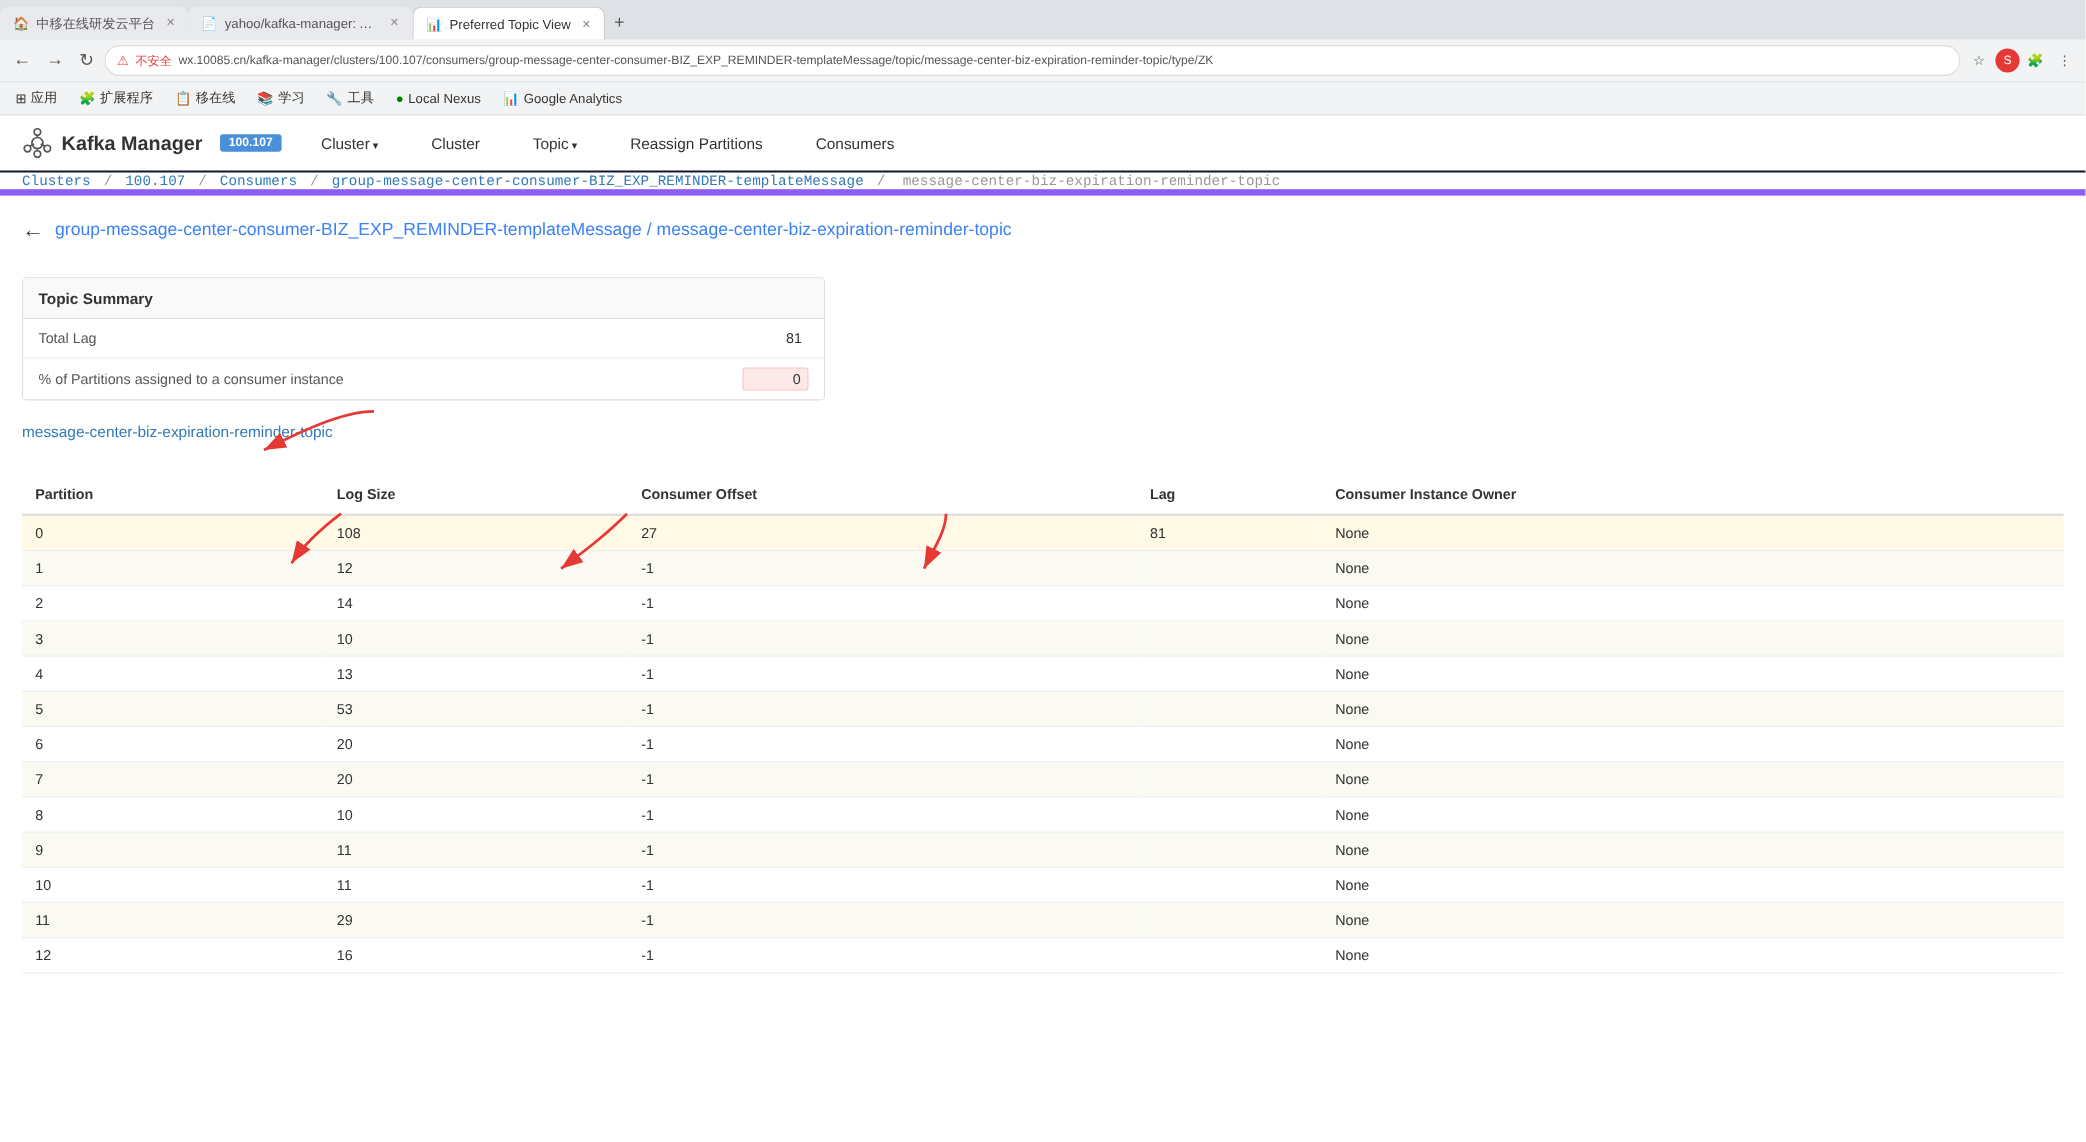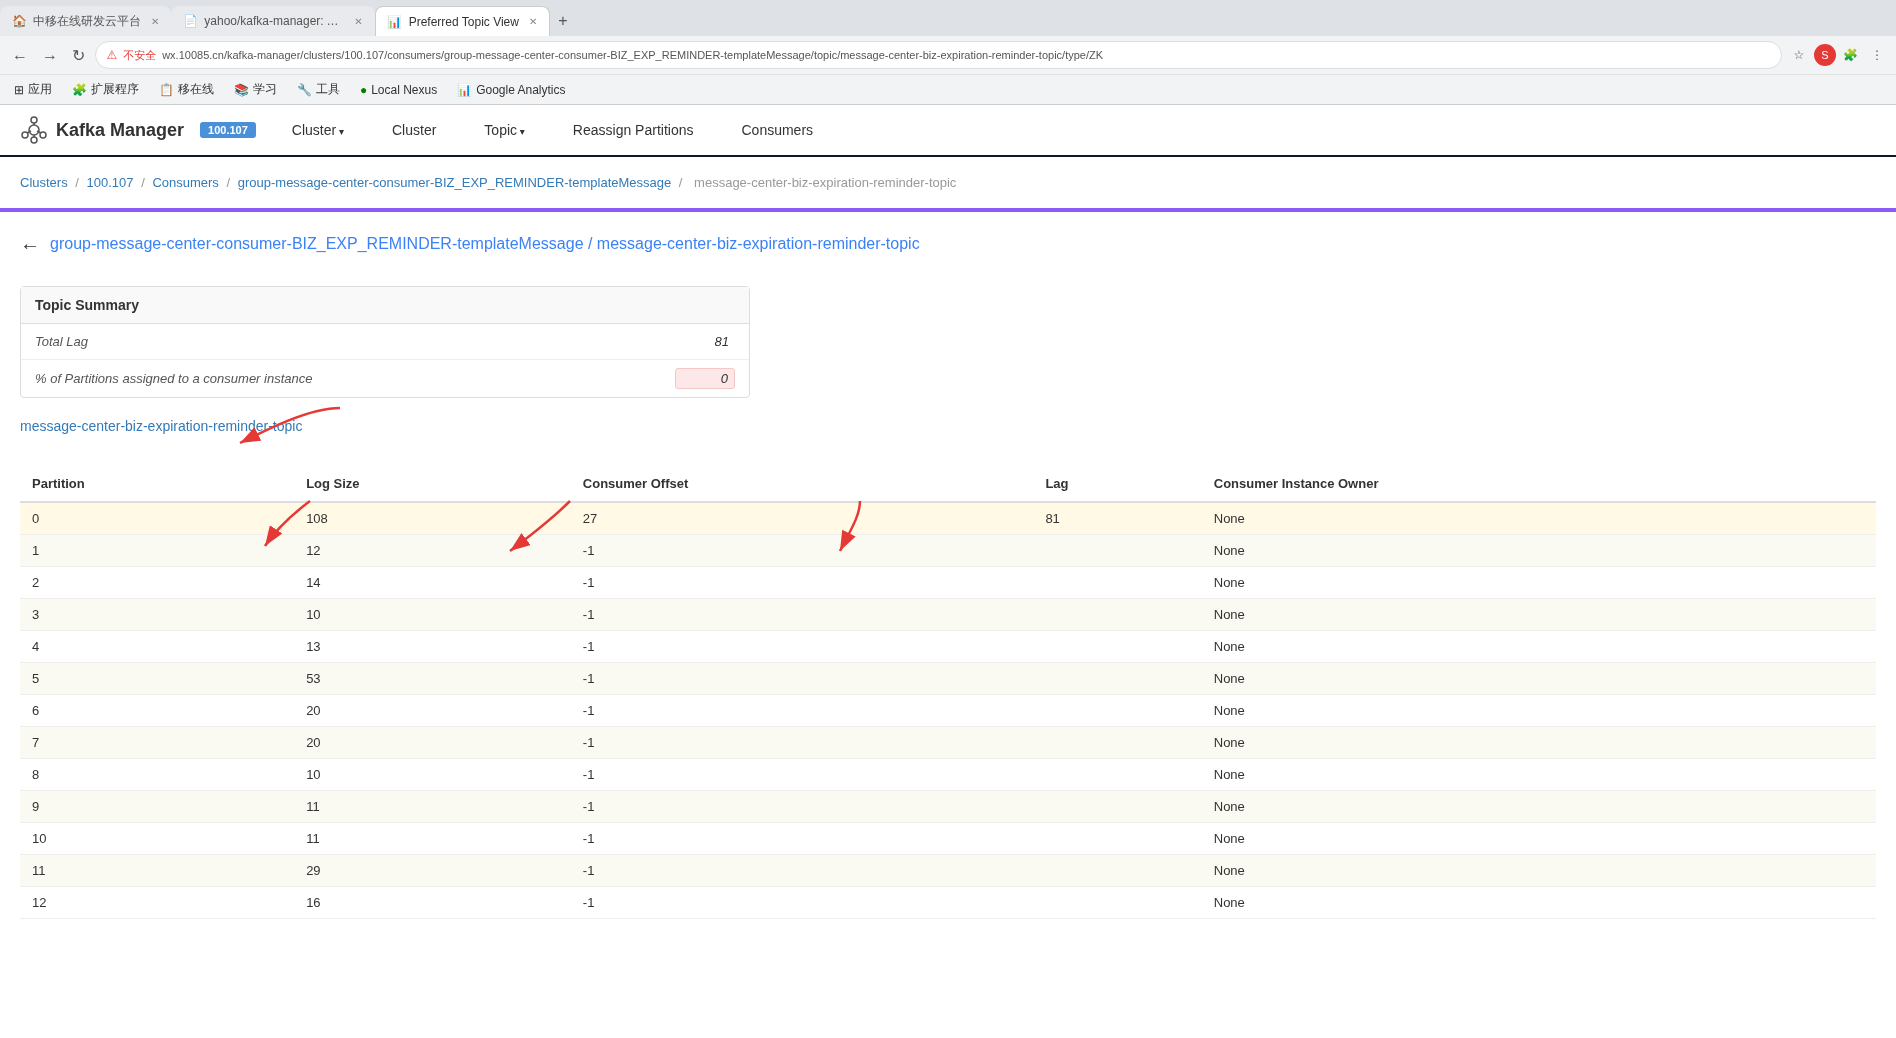--- a/index.html
+++ b/index.html
@@ -27,34 +27,34 @@
 
     
     .app-header { background: #fff; border-bottom: 2px solid #0f172a; padding: 0 20px; display: flex; align-items: center; height: 52px; }
     .app-logo { display: flex; align-items: center; gap: 8px; font-size: 18px; font-weight: bold; color: #333; }
     .cluster-badge { background: #4a90d9; color: #fff; font-size: 11px; padding: 2px 8px; border-radius: 3px; margin-left: 8px; }
     .nav-menu { display: flex; align-items: center; gap: 16px; margin-left: 20px; }
     .nav-item { padding: 15px 16px; cursor: pointer; color: #333; font-size: 14px; text-decoration: none; }
     .nav-item.dropdown::after { content: ' ▾'; font-size: 10px; }
 
     
-    .breadcrumb { padding: 18px 20px; font-size: 13px; color: #555; border-bottom: 4px solid #8b5cf6; background: #fff; }
+    .breadcrumb { padding: 0 20px; font-size: 13px; color: #555; border-bottom: 6px solid #8b5cf6; background: #fff; font-family: Liberation Mono, monospace; }
     .breadcrumb a { color: #337ab7; text-decoration: none; }
     .breadcrumb span { color: #999; margin: 0 4px; }
 
     
     .page-content { padding: 20px; background: #fff; }
     .page-title-row { display: flex; align-items: center; gap: 10px; margin-bottom: 20px; font-size: 18px; }
     .back-arrow { color: #333; font-size: 20px; cursor: pointer; }
     .page-title-text { font-size: 16px; color: #3b82f6; }
 
     
     .summary-box { border: 1px solid #ddd; border-radius: 4px; margin-bottom: 20px; max-width: 730px; margin-top: 31px; }
     .summary-title { background: #f9f9f9; padding: 10px 14px; font-weight: bold; font-size: 14px; border-bottom: 1px solid #ddd; }
-    .summary-row { display: flex; align-items: center; padding: 8px 14px; border-bottom: 1px solid #eee; font-style: italic; }
+    .summary-row { display: flex; align-items: center; padding: 8px 14px; border-bottom: 1px solid #eee; }
     .summary-row:last-child { border-bottom: none; }
     .summary-label { flex: 1; color: #555; }
     .summary-value { width: 60px; text-align: right; padding: 2px 6px; }
     .summary-value.highlight { background: #fce8e8; border: 1px solid #f5c6c6; border-radius: 3px; }
 
     
     .topic-link { color: #337ab7; text-decoration: none; font-size: 14px; display: inline-block; margin-bottom: 12px; position: relative; }
 
     
     .annotation-area { position: relative; margin-bottom: 8px; }

